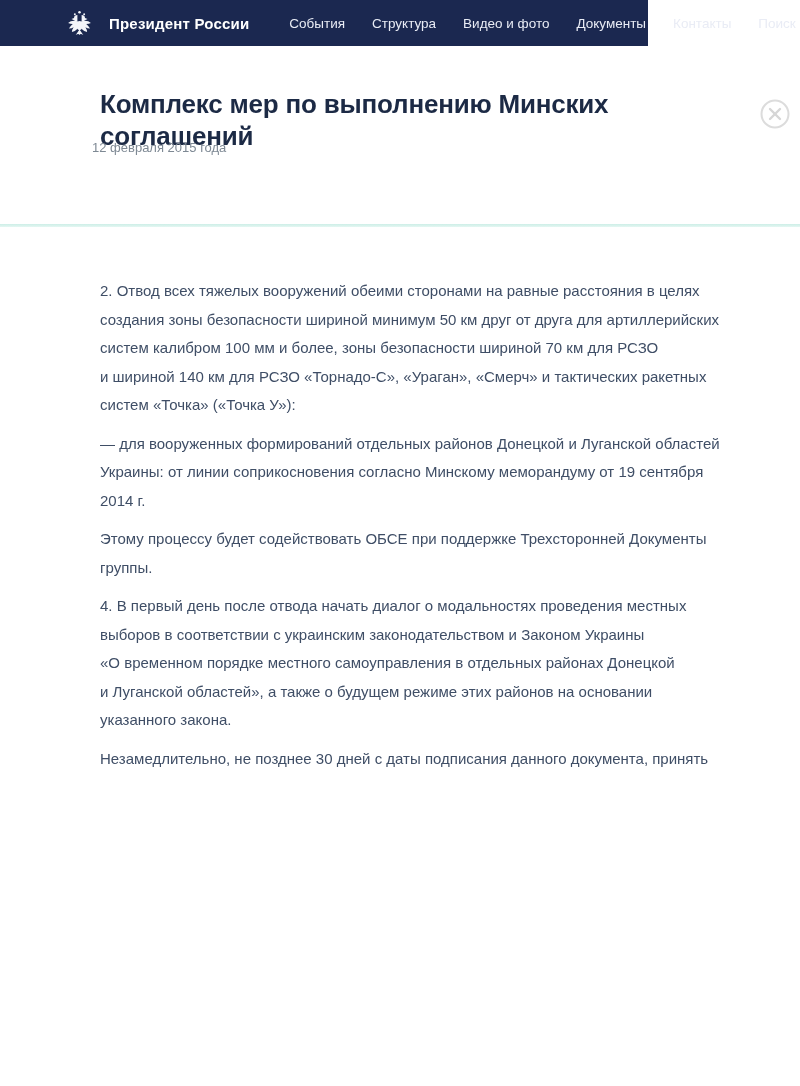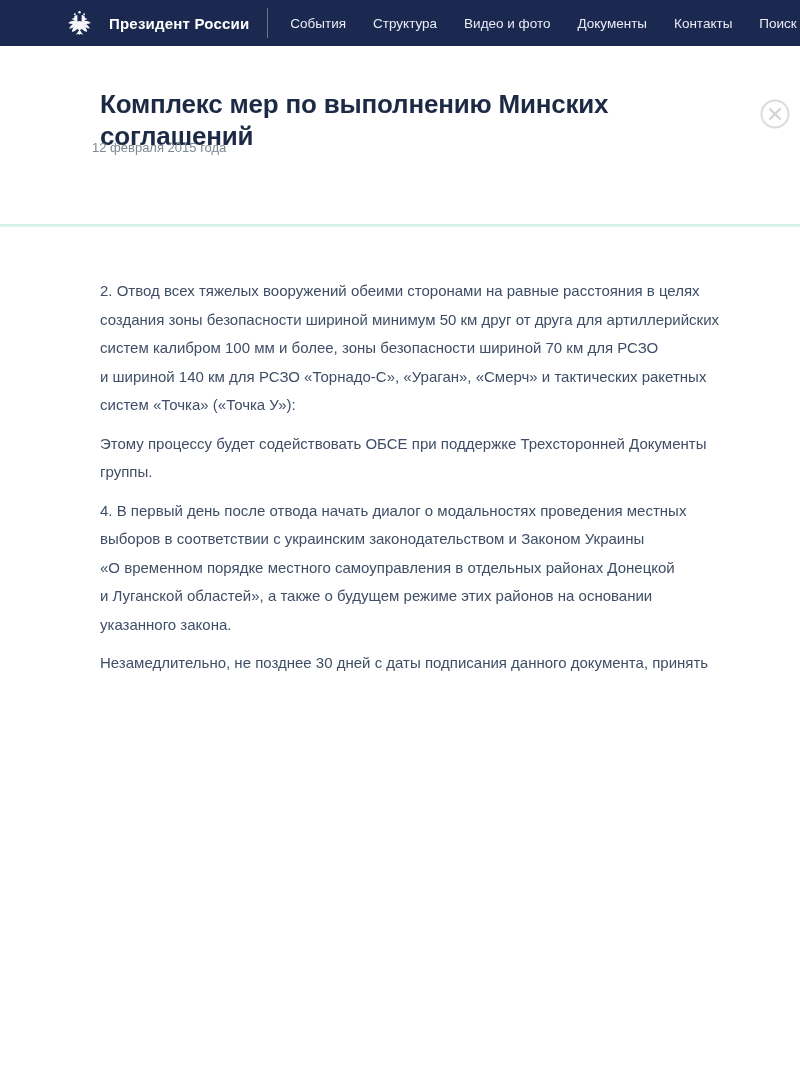--- a/index.html
+++ b/index.html
@@ -4,21 +4,21 @@
 <style>
   * { margin:0; padding:0; box-sizing:border-box; }
   html,body { background:#ffffff; }
   .page {
     position:relative; width:800px; height:1086px; overflow:hidden;
     background:#ffffff; font-family:"Liberation Sans", sans-serif;
   }
 
   
   .topnav {
-    position:absolute; top:0; left:0; width:800px; height:46px;
+    position:absolute; top:0; left:0; width:648px; height:46px;
     background:#1b2850; display:flex; align-items:center;
     padding-left:66px;
   }
   .brand { display:flex; align-items:center; cursor:pointer; }
   .brand .emblem { width:27px; height:27px; margin-right:16px; display:block; }
   .brand-label {
     color:#ffffff; font-weight:bold; font-size:15px; letter-spacing:0.2px;
     white-space:nowrap;
   }
   .nav-divider {
@@ -102,20 +102,23 @@
   <div class="article-date">12 февраля 2015 года</div>
 
   <div class="teal-divider"></div>
 
   <div class="content">
     <p class="para">2. Отвод всех тяжелых вооружений обеими сторонами на равные расстояния в целях
 создания зоны безопасности шириной минимум 50 км друг от друга для артиллерийских
 систем калибром 100 мм и более, зоны безопасности шириной 70 км для РСЗО
 и шириной 140 км для РСЗО «Торнадо-С», «Ураган», «Смерч» и тактических ракетных
 систем «Точка» («Точка У»):</p>
+    <p class="para">— для вооруженных формирований отдельных районов Донецкой и Луганской областей
+Украины: от линии соприкосновения согласно Минскому меморандуму от 19 сентября
+2014 г.</p>
     <p class="para">Этому процессу будет содействовать ОБСЕ при поддержке Трехсторонней Документы
 группы.</p>
     <p class="para">4. В первый день после отвода начать диалог о модальностях проведения местных
 выборов в соответствии с украинским законодательством и Законом Украины
 «О временном порядке местного самоуправления в отдельных районах Донецкой
 и Луганской областей», а также о будущем режиме этих районов на основании
 указанного закона.</p>
     <p class="para">Незамедлительно, не позднее 30 дней с даты подписания данного документа, принять</p>
   </div>
 

